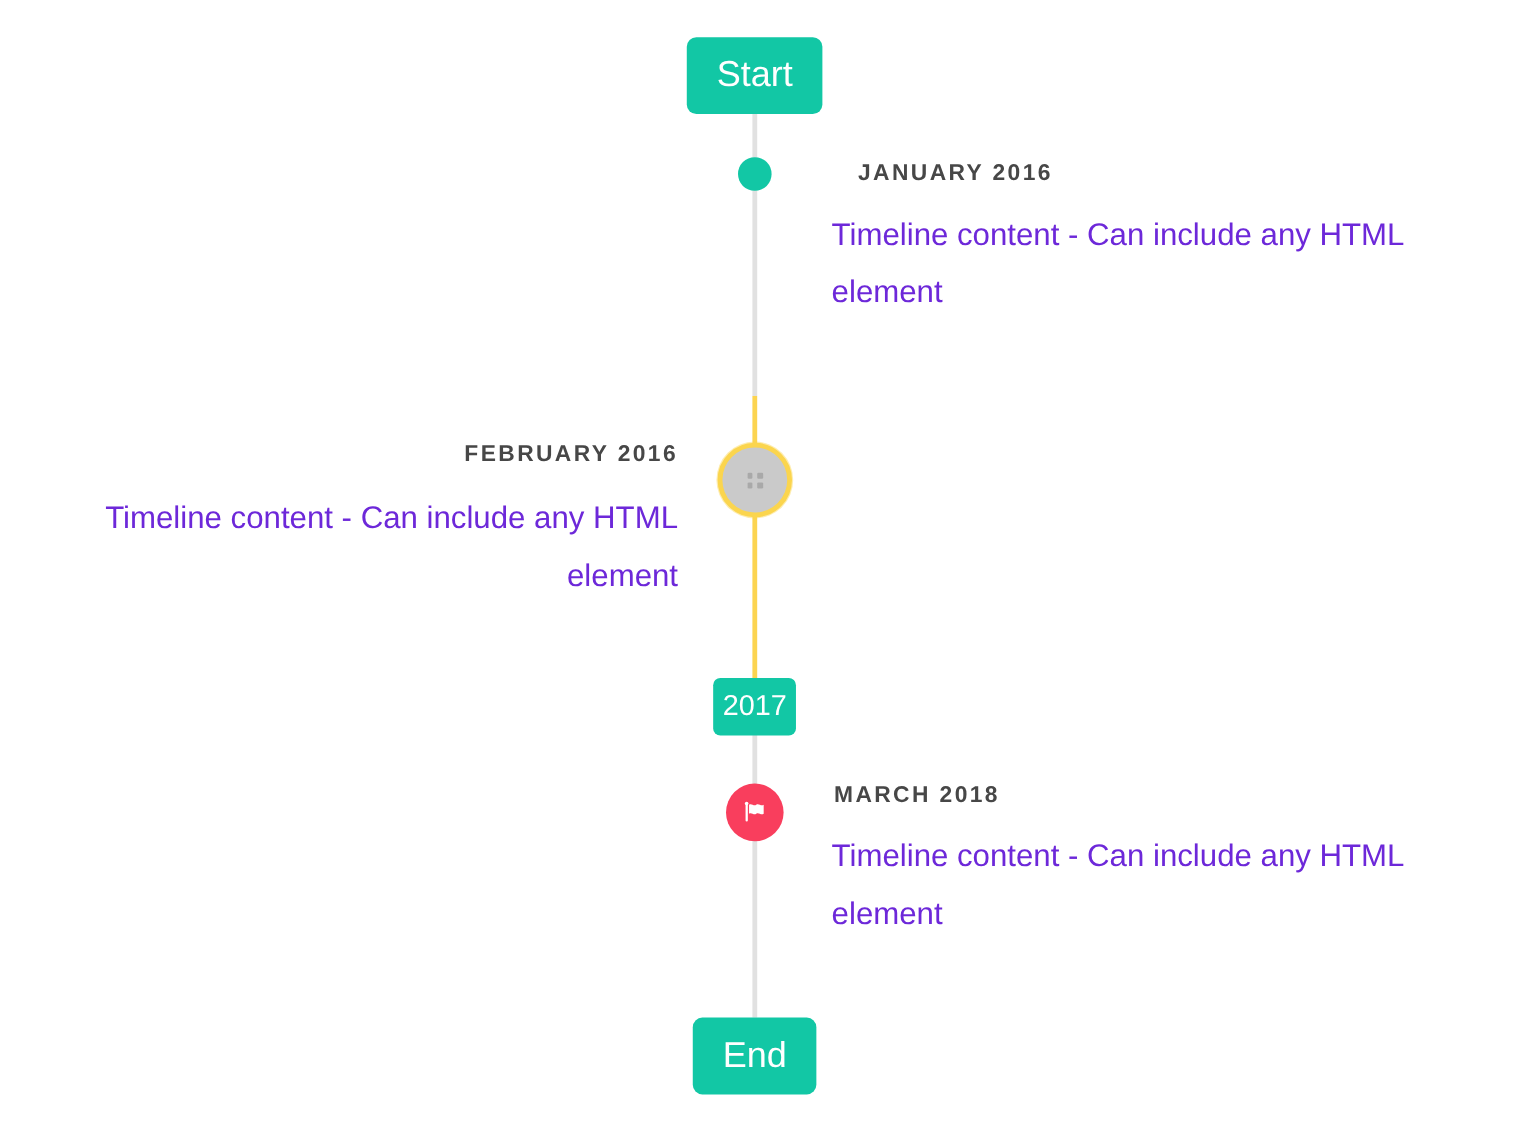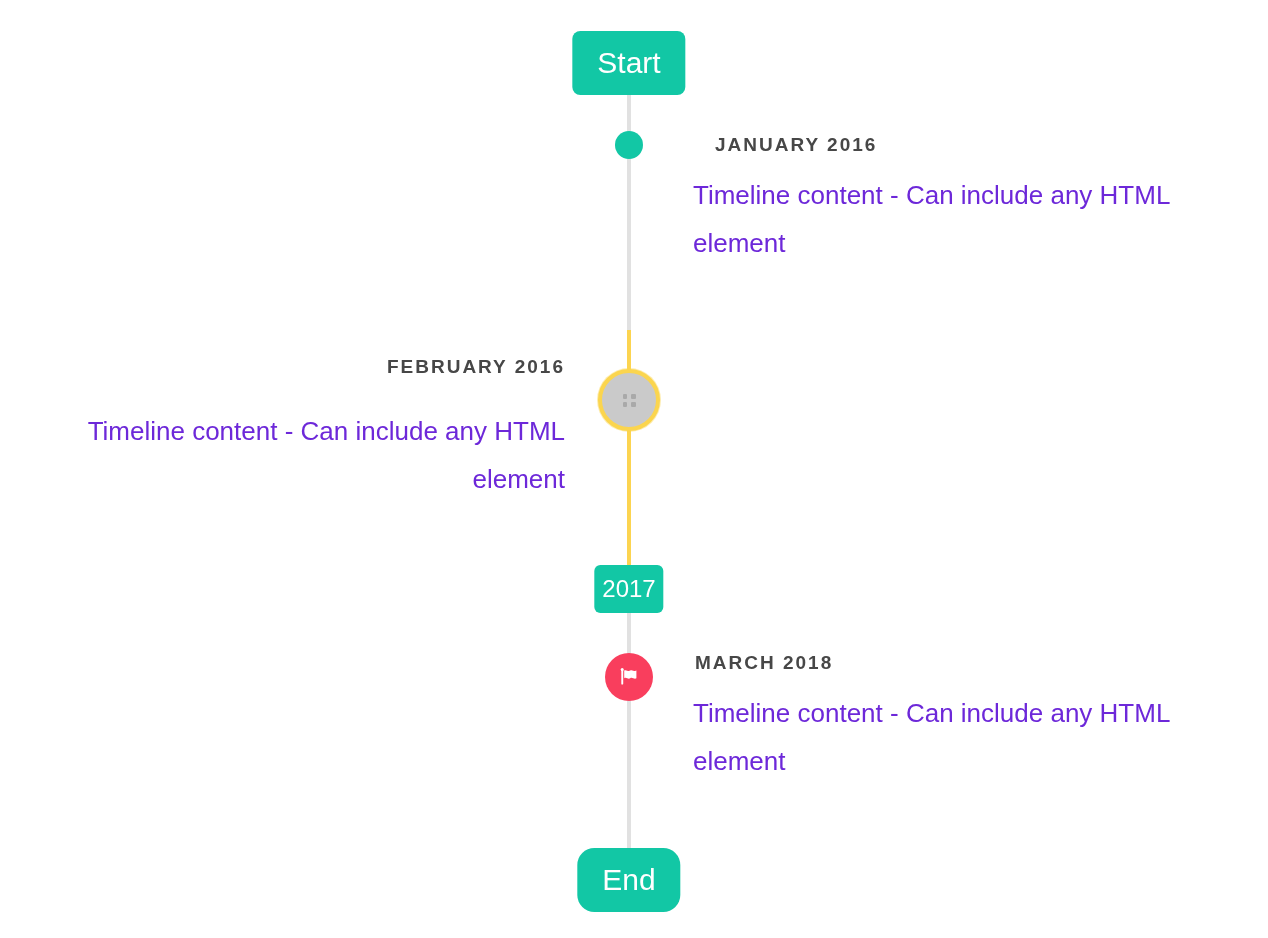--- a/index.html
+++ b/index.html
@@ -46,21 +46,21 @@
     border-radius: 8px;
     padding: 17px 25px;
   }
   .badge-small {
     font-size: 24px;
     border-radius: 6px;
     padding: 12px 8px;
   }
   #badge-start { top: 31px; }
   #badge-2017  { top: 565px; }
-  #badge-end   { top: 848px; border-radius: 17px; }
+  #badge-end   { top: 848px; }
 
   
   .marker { position: absolute; border-radius: 50%; }
   #marker-jan {
     left: 615px; top: 131px;
     width: 28px; height: 28px;
     background: #12c7a5;
   }
   #marker-feb {
     left: 598px; top: 369px;
@@ -104,21 +104,21 @@
   .item-content {
     position: absolute;
     width: 478px;
     font-size: 26px;
     line-height: 48px;
     color: #6d28d9;
   }
   #label-jan { left: 695px; top: 134px; margin-left: 20px; }
   #content-jan { left: 693px; top: 171px; }
 
-  #label-feb { right: 703px; top: 356px; text-align: left; }
+  #label-feb { right: 703px; top: 368px; text-align: left; }
   #content-feb { right: 703px; top: 407px; text-align: right; }
 
   #label-mar { left: 695px; top: 652px; }
   #content-mar { left: 693px; top: 689px; }
 </style>
 </head>
 <body>
 
 <div class="stage">
 

